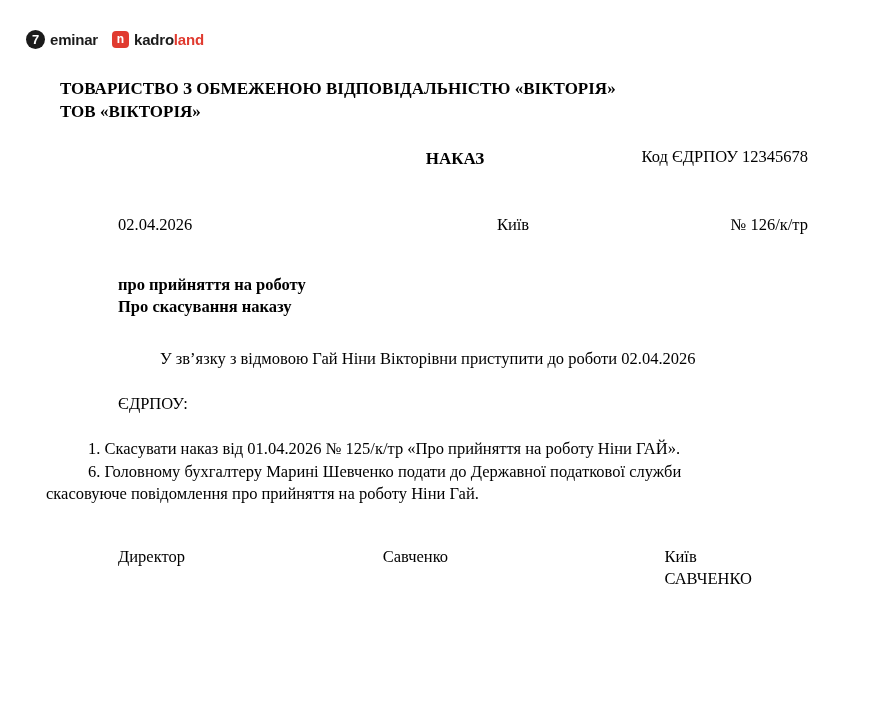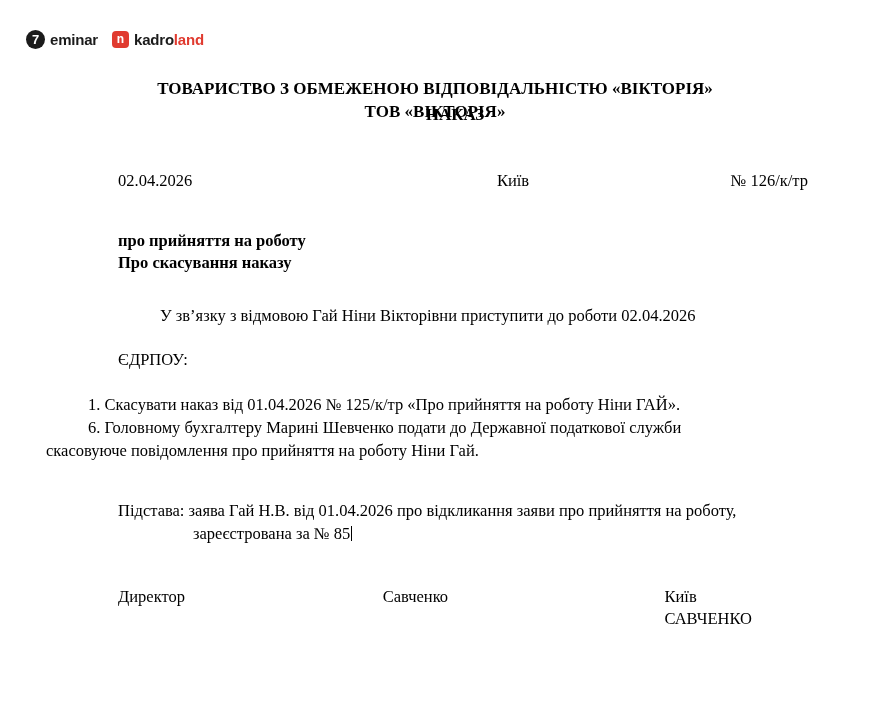--- a/index.html
+++ b/index.html
@@ -65,21 +65,20 @@
   .doc {
     position: absolute;
     top: 78px;
     left: 0;
     width: 870px;
     font-size: 16.5px;
     line-height: 1.32;
   }
 
   .org-title {
-    text-align: center;
     font-weight: bold;
     font-size: 17px;
     line-height: 1.35;
     margin: 0 60px;
   }
 
   .edrpou-row {
     margin-top: 22px;
     padding-right: 62px;
     text-align: right;
@@ -173,20 +172,21 @@
   </div>
 </div>
 
 <div class="doc">
 
   <div class="org-title">
     <div>ТОВАРИСТВО З ОБМЕЖЕНОЮ ВІДПОВІДАЛЬНІСТЮ «ВІКТОРІЯ»</div>
     <div>ТОВ «ВІКТОРІЯ»</div>
   </div>
 
+  <div class="edrpou-row">Код ЄДРПОУ 12345678</div>
 
   <div class="doc-kind">НАКАЗ</div>
 
   <div class="meta-row">
     <div class="meta-date">02.04.2026</div>
     <div class="meta-city">Київ</div>
     <div class="meta-number">№ 126/к/тр</div>
   </div>
 
   <div class="subject">
@@ -197,24 +197,20 @@
   <div class="para indent-first lead">У зв’язку з відмовою Гай Ніни Вікторівни приступити до роботи 02.04.2026</div>
 
   <div class="para order-word">ЄДРПОУ:</div>
 
   <div class="para items">
     <div class="item-line">1.  Скасувати наказ від 01.04.2026 № 125/к/тр «Про прийняття на роботу Ніни ГАЙ».</div>
     <div class="item-line">6. Головному бухгалтеру Марині Шевченко подати до Державної податкової служби</div>
     <div class="item-line cont">скасовуюче повідомлення про прийняття на роботу Ніни Гай.</div>
   </div>
 
-  <div class="basis">
-    <div>Підстава: заява Гай Н.В. від 01.04.2026 про відкликання заяви про прийняття на роботу,</div>
-    <div class="basis-cont"><span>зареєстрована за № 85</span><span class="caret"></span></div>
-  </div>
 
   <div class="sign-row">
     <div class="sign-title">Директор</div>
     <div class="sign-script">Савченко</div>
     <div class="sign-name">Київ САВЧЕНКО</div>
   </div>
 
 </div>
 
 </body></html>

